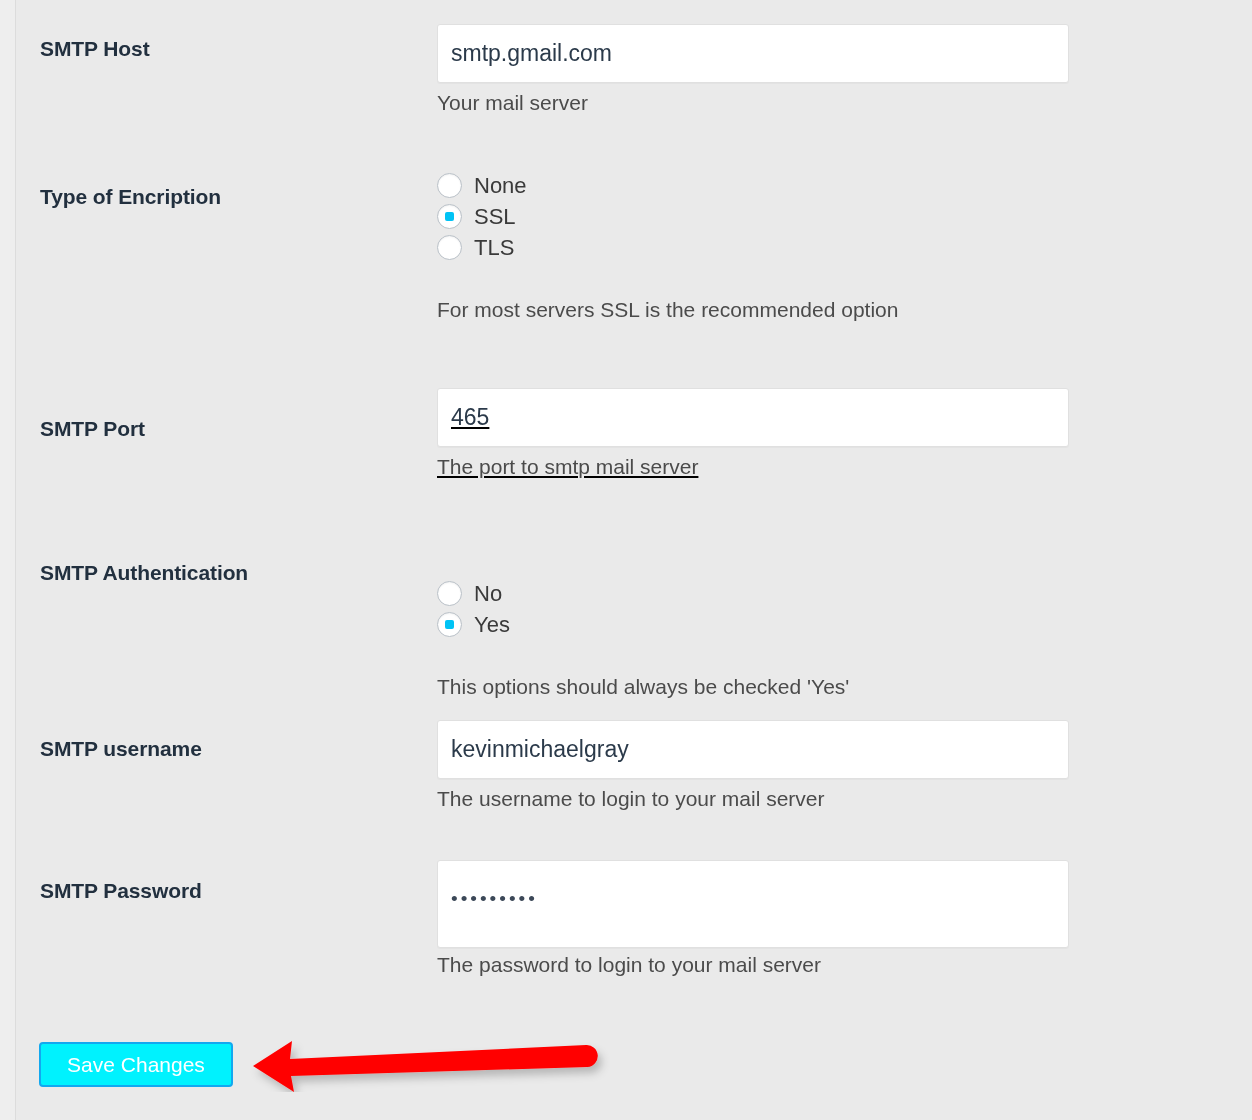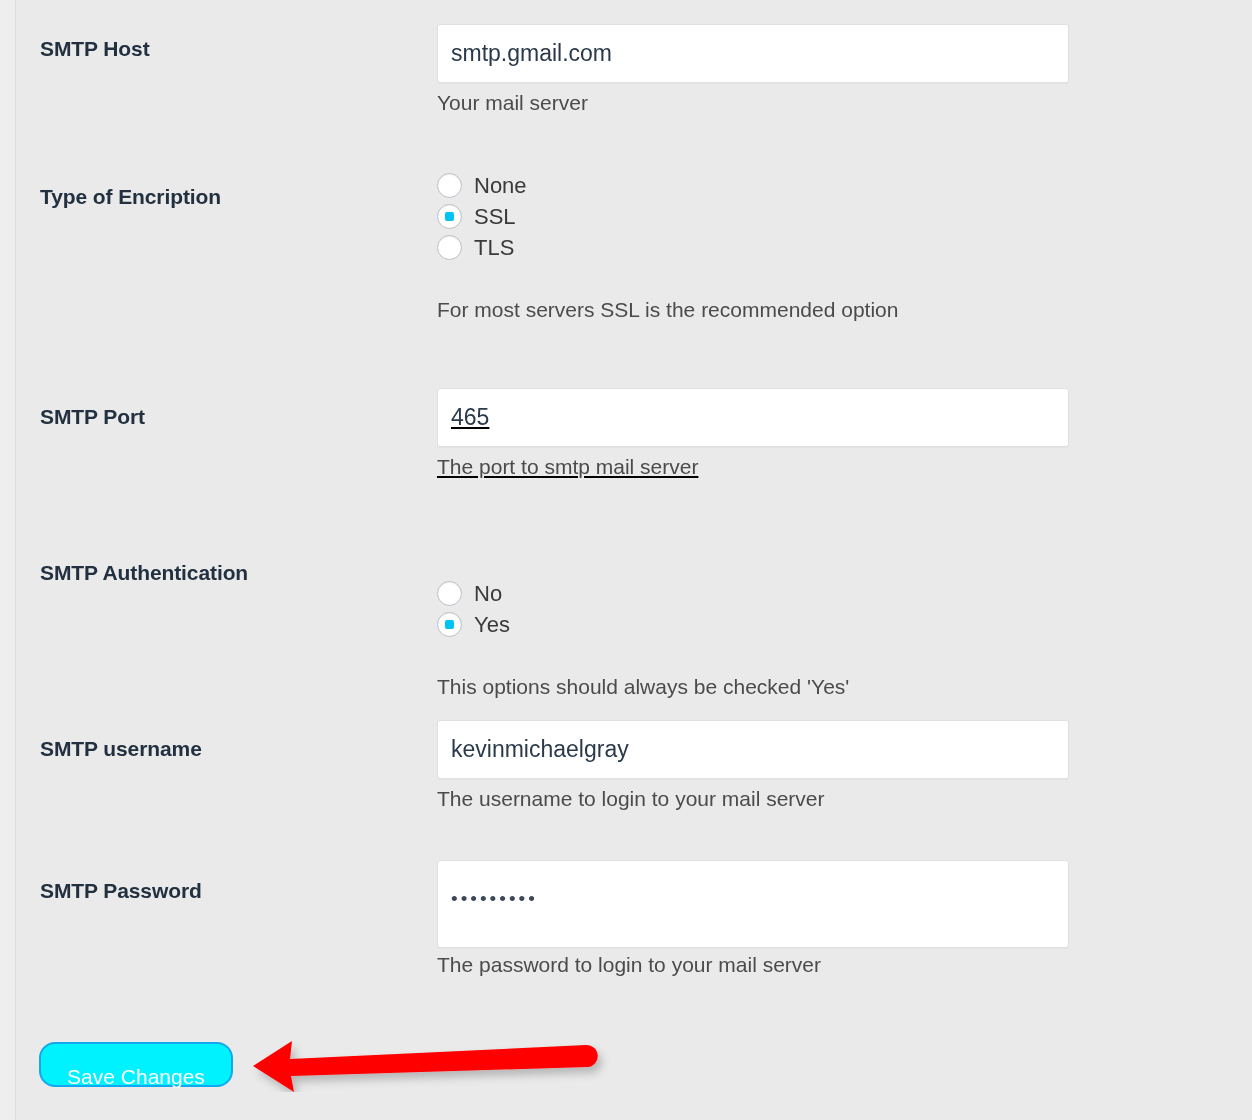--- a/index.html
+++ b/index.html
@@ -154,29 +154,29 @@
   }
 
   .save-button {
     position: absolute;
     left: 39px;
     top: 1042px;
     width: 194px;
     height: 45px;
     background: #00f2fe;
     border: 2px solid #12a8ef;
-    border-radius: 16px;
+    border-radius: 4px;
     color: #ffffff;
     font-family: "Liberation Sans", sans-serif;
     font-size: 21px;
     line-height: 41px;
     text-align: center;
     box-sizing: border-box;
     cursor: pointer;
-    padding: 12px;
+    padding: 0;
   }
 
   .arrow-annotation {
     position: absolute;
     left: 246px;
     top: 1030px;
     width: 366px;
     height: 62px;
     pointer-events: none;
   }
@@ -212,21 +212,21 @@
 
   <div class="form-row" style="top:24px;height:120px;">
     <div class="field-label" style="top:12px;">SMTP Host</div>
     <div class="field-control" style="top:0px;">
       <input class="text-input" type="text" value="smtp.gmail.com" style="">
       <div class="help-text">Your mail server</div>
     </div>
   </div>
 
   <div class="form-row" style="top:388px;height:120px;">
-    <div class="field-label" style="top:16px;">SMTP Port</div>
+    <div class="field-label" style="top:28px;">SMTP Port</div>
     <div class="field-control" style="top:0px;text-decoration:underline;">
       <input class="text-input" type="text" value="465" style="">
       <div class="help-text">The port to smtp mail server</div>
     </div>
   </div>
 
   <div class="form-row" style="top:534px;height:135px;">
     <div class="field-label" style="top:26px;">SMTP Authentication</div>
     <div class="field-control" style="top:0px;margin-top:44px;">
       <div class="radio-group">

